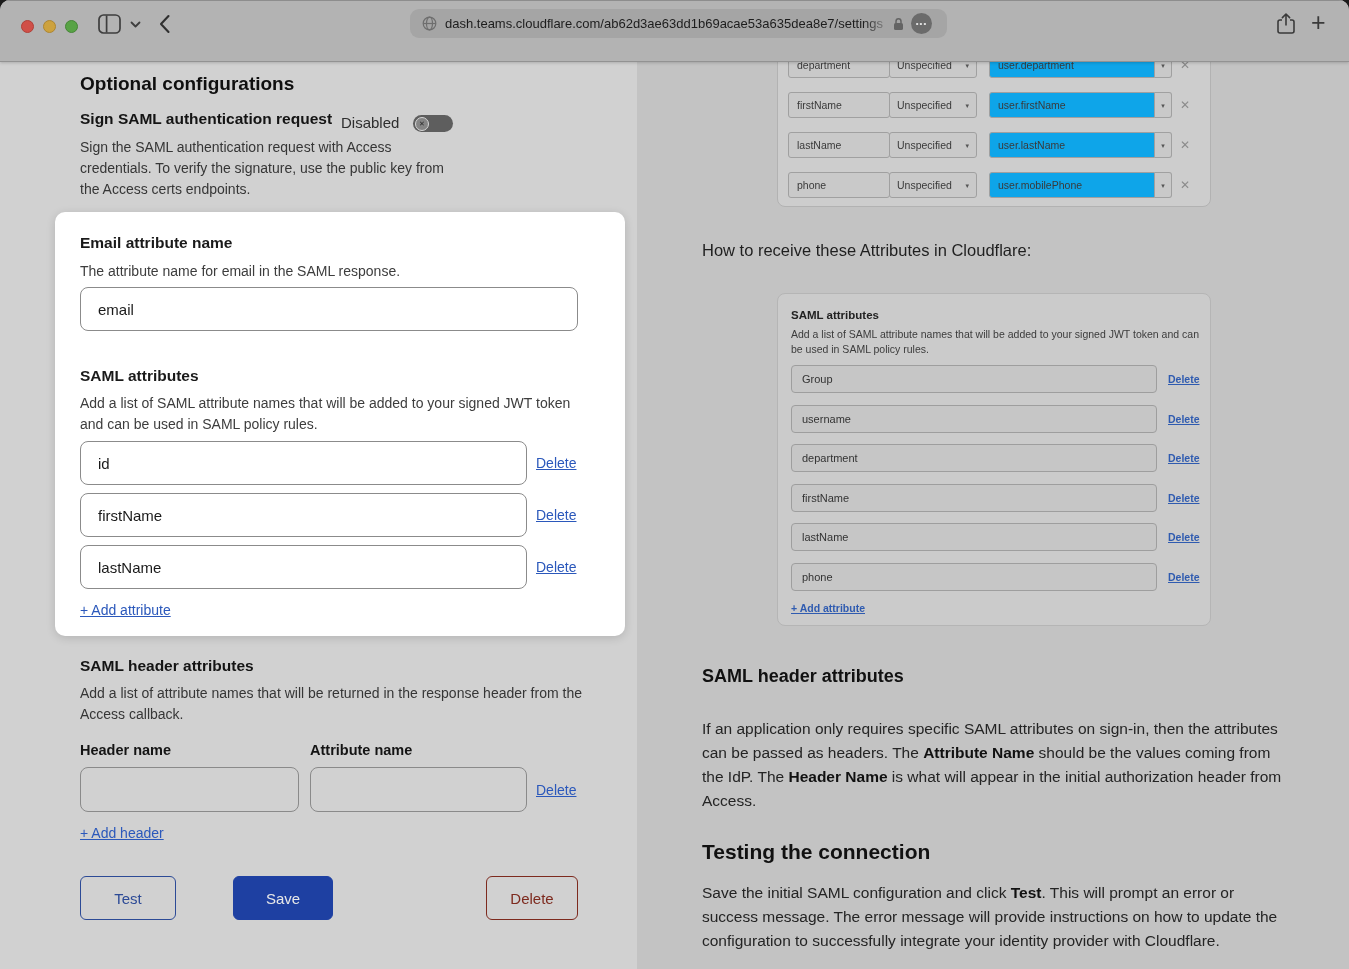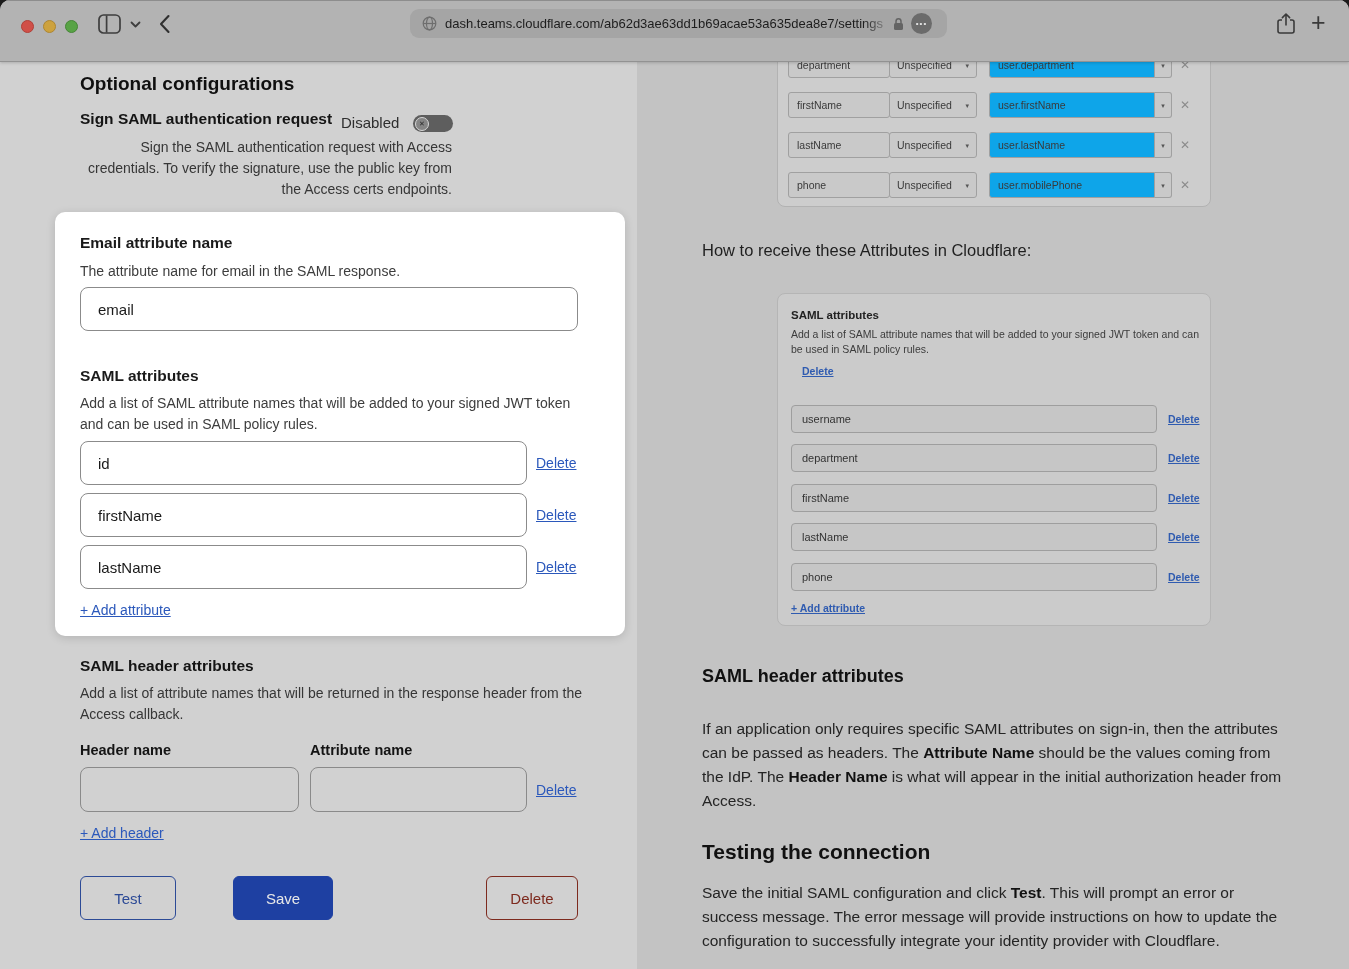--- a/index.html
+++ b/index.html
@@ -126,21 +126,21 @@
 
   <div class="h1" style="left:80px;top:73px;">Optional configurations</div>
 
   <div class="h3" style="left:80px;top:110px;">Sign SAML authentication request</div>
   <div class="status-txt" style="left:341px;top:114px;">Disabled</div>
   <div class="toggle">
     <div class="knob">
         <span>✕</span>
       </div>
   </div>
-  <div class="p" style="left:80px;top:137px;width:372px;text-align:right;">Sign the SAML authentication request with Access credentials. To verify the signature, use the public key from the Access certs endpoints.</div>
+  <div class="p" style="left:80px;top:137px;width:372px;">Sign the SAML authentication request with Access credentials. To verify the signature, use the public key from the Access certs endpoints.</div>
 
   <div class="card">
     <div class="h3" style="left:25px;top:22px;">Email attribute name</div>
     <div class="p" style="left:25px;top:49px;">The attribute name for email in the SAML response.</div>
     <input class="text-input" style="position: absolute; left: 25px; top: 75px; width: 498px; height: 44px;" value="email">
 
     <div class="h3" style="left:25px;top:155px;">SAML attributes</div>
     <div class="p" style="left:25px;top:181px;width:503px;">Add a list of SAML attribute names that will be added to your signed JWT token and can be used in SAML policy rules.</div>
 
     <div class="attr-row" style="left:25px;top:229px;">
@@ -224,20 +224,21 @@
     <span class="idp-x">✕</span>
   </div>
 
   <div class="receive">How to receive these Attributes in Cloudflare:</div>
 
   <div class="panel2">
     <div class="p2-title">SAML attributes</div>
     <div class="p2-desc">Add a list of SAML attribute names that will be added to your signed JWT token and can be used in SAML policy rules.</div>
 
     <div class="p2-row" style="top:71px;">
+      <div class="p2-input">Group</div>
       <span class="p2-del">Delete</span>
     </div>
     <div class="p2-row" style="top:111px;">
       <div class="p2-input">username</div>
       <span class="p2-del">Delete</span>
     </div>
     <div class="p2-row" style="top:150px;">
       <div class="p2-input">department</div>
       <span class="p2-del">Delete</span>
     </div>

